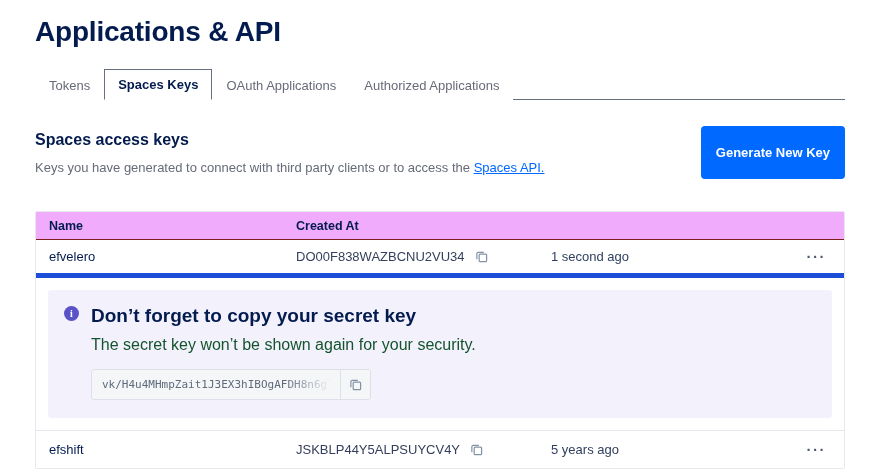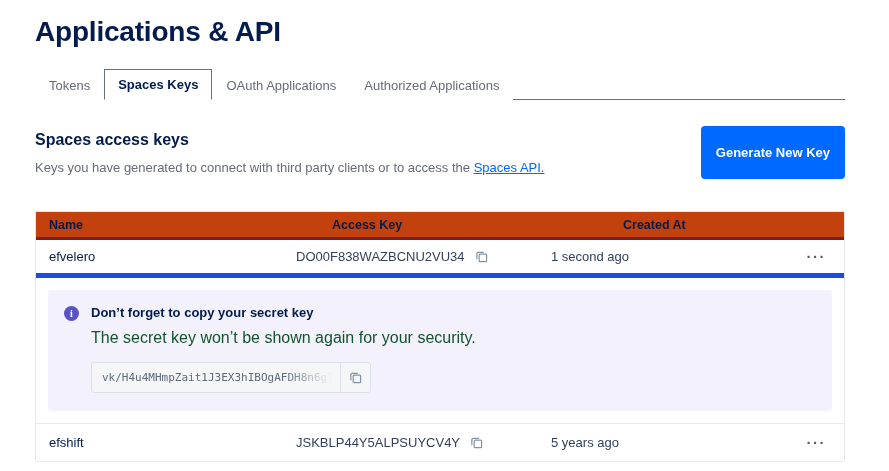--- a/index.html
+++ b/index.html
@@ -88,24 +88,23 @@
     border: 1px solid #e5e8ed;
     border-radius: 2px;
   }
   .trow {
     display: grid;
     grid-template-columns: 247px 255px 1fr 48px;
     align-items: center;
     padding-left: 13px;
   }
   .thead {
-    background: #c2410c;
+    background: #f0abfc;
     height: 28px;
-    border-bottom: 3px solid #7f1d1d;
-    gap: 36px;
+    border-bottom: 1px solid #7f1d1d;
   }
   .thead .cell {
     font-size: 12.5px;
     font-weight: 700;
     color: #031b4e;
   }
   .tbody-row { height: 38px; background: #ffffff; }
   .tbody-row.bordered-bottom { border-bottom: 5px solid #1d4ed8; }
   .tbody-row.bordered-top { border-top: 1px solid #e5e8ed; }
   .cell { font-size: 13px; color: #031b4e; }
@@ -146,21 +145,21 @@
     font-weight: 700;
     font-family: "Liberation Serif", serif;
     display: inline-flex;
     align-items: center;
     justify-content: center;
     flex: 0 0 auto;
     margin-top: 1px;
   }
   .notice-content { margin-left: 12px; }
   .notice-title {
-    font-size: 13px;
+    font-size: 19px;
     font-weight: 700;
     color: #031b4e;
   }
   .notice-body {
     font-size: 16px;
     color: #14532d;
     margin-top: 9px;
   }
   .secret-group {
     margin-top: 15px;
@@ -217,21 +216,20 @@
       <h2>Spaces access keys</h2>
       <p class="section-desc"><span>Keys you have generated to connect with third party clients or to access the </span><a>Spaces API.</a></p>
     </div>
     <button class="btn-primary">Generate New Key</button>
   </div>
 
   <div class="keys-table">
 
     <div class="trow thead">
       <div class="cell">Name</div>
-      <div class="cell">Access Key</div>
       <div class="cell">Created At</div>
       <div class="cell"></div>
     </div>
 
     <div class="trow tbody-row bordered-bottom">
       <div class="cell name">efvelero</div>
       <div class="cell key">
         <span>DO00F838WAZBCNU2VU34</span>
         <span class="copy-btn">
           <svg width="13" height="13" viewBox="0 0 14 14" fill="none" stroke="#8492a6" stroke-width="1.3">

